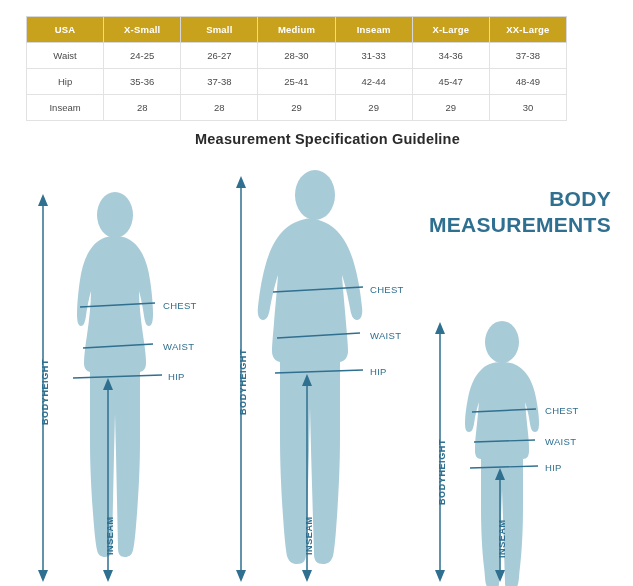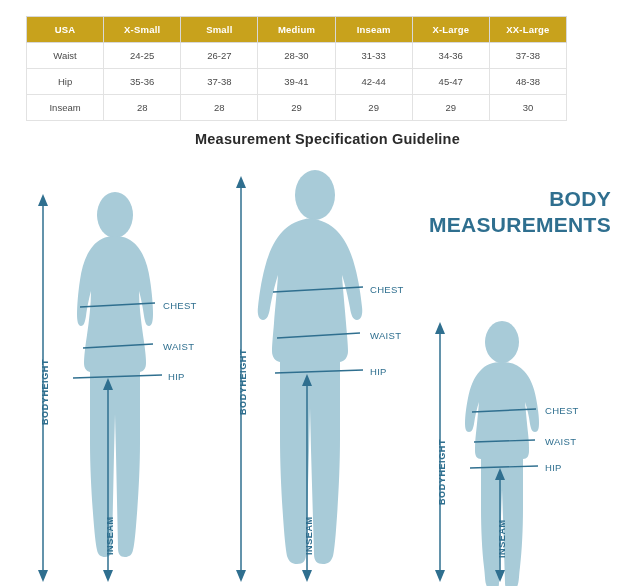--- a/index.html
+++ b/index.html
@@ -133,24 +133,24 @@
       <td>26-27</td>
       <td>28-30</td>
       <td>31-33</td>
       <td>34-36</td>
       <td>37-38</td>
     </tr>
     <tr>
       <td class="row-label">Hip</td>
       <td>35-36</td>
       <td>37-38</td>
-      <td>39-41</td>
+      <td>25-41</td>
       <td>42-44</td>
       <td>45-47</td>
-      <td>48-38</td>
+      <td>48-49</td>
     </tr>
     <tr>
       <td class="row-label">Inseam</td>
       <td>28</td>
       <td>28</td>
       <td>29</td>
       <td>29</td>
       <td>29</td>
       <td>30</td>
     </tr>

